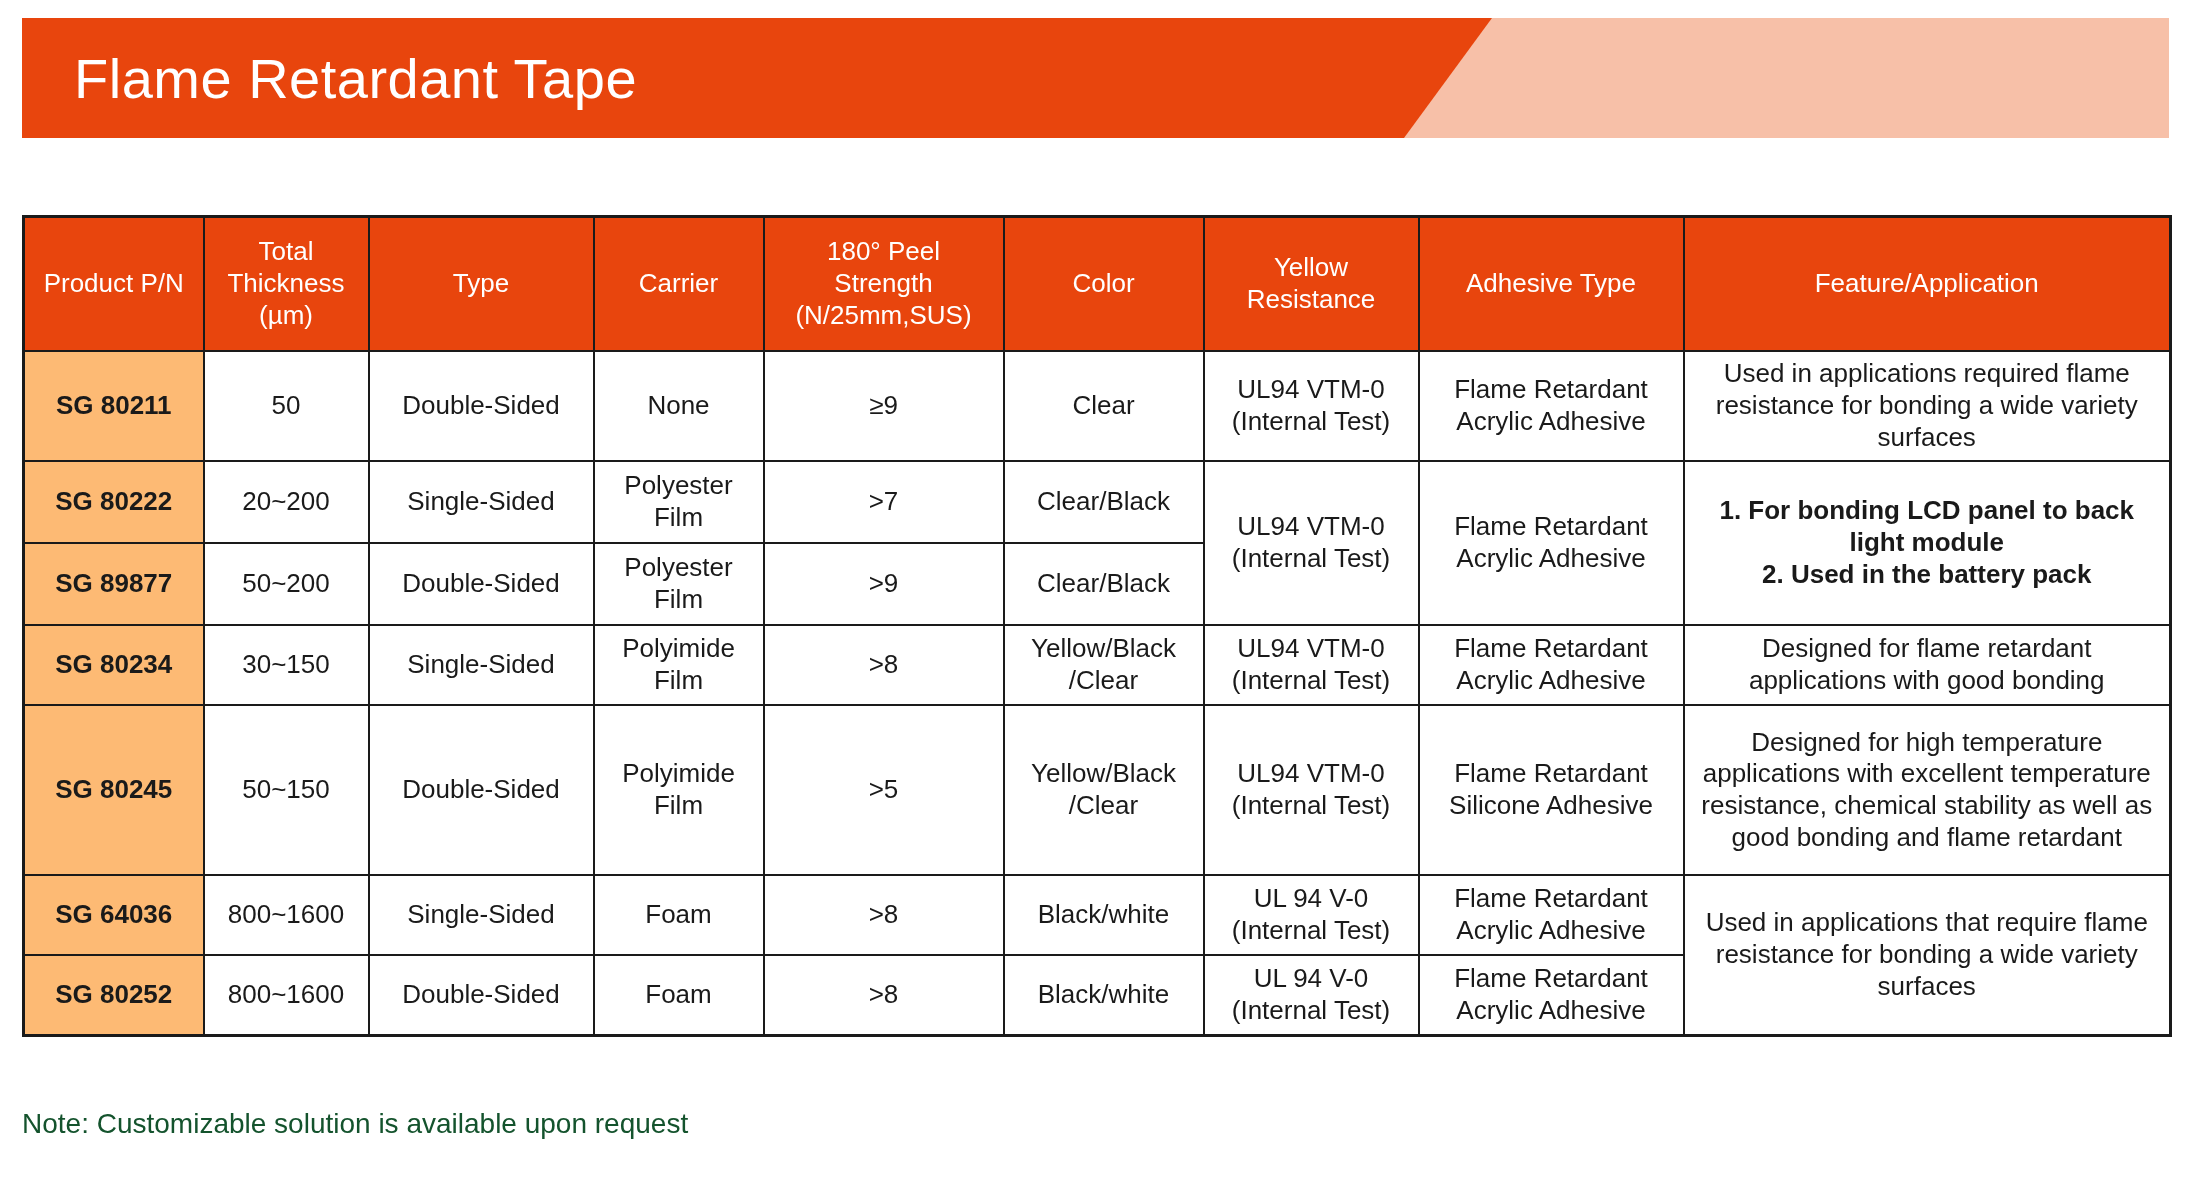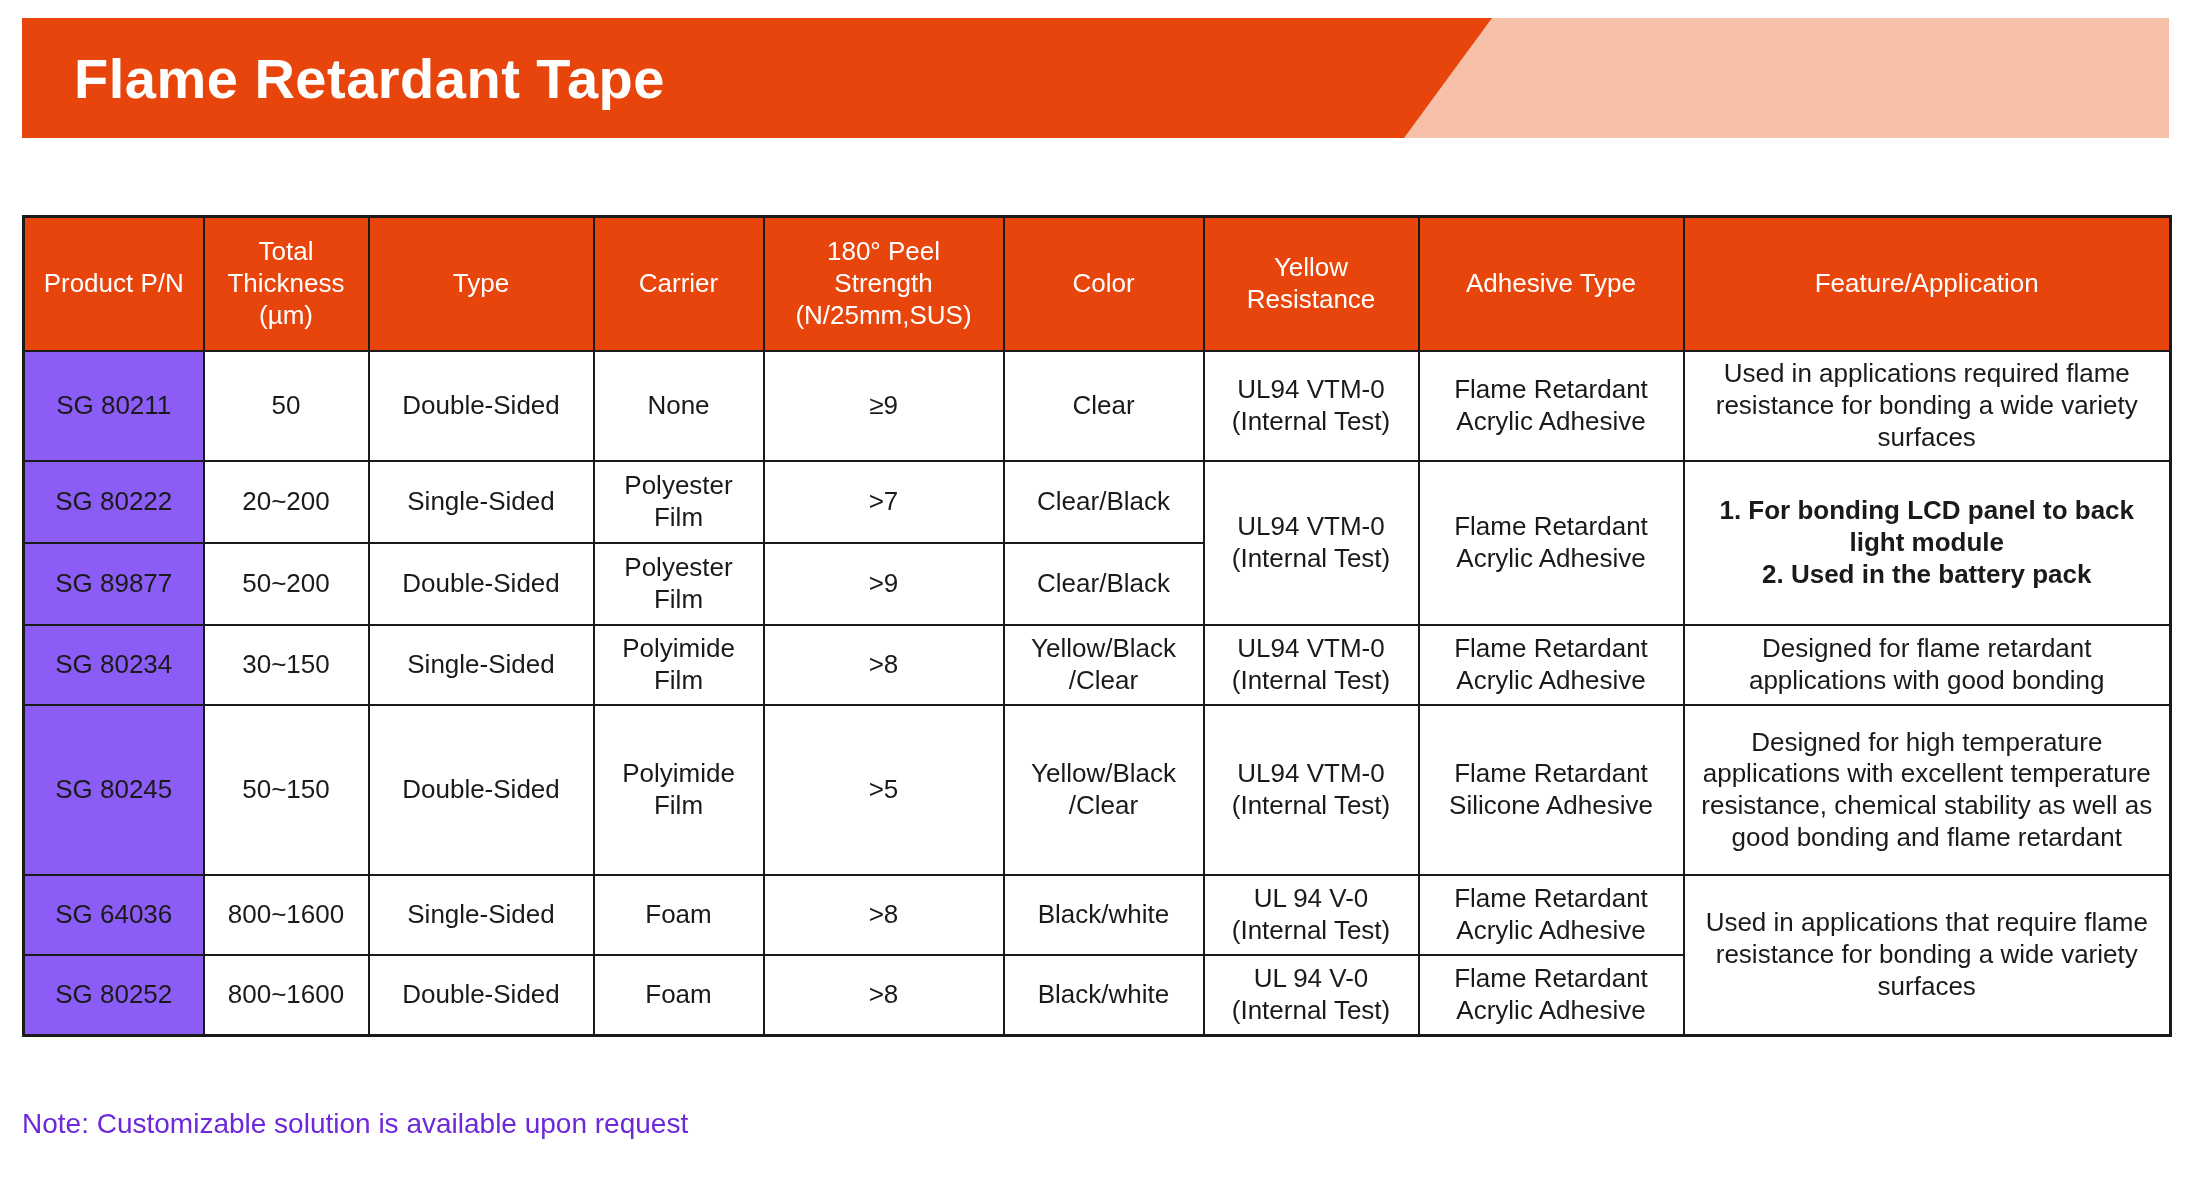--- a/index.html
+++ b/index.html
@@ -40,21 +40,21 @@
     background: #e8450d;
     clip-path: polygon(0 0, 100% 0, calc(100% - 88px) 100%, 0 100%);
   }
   .banner-title {
     position: absolute;
     left: 52px;
     top: 50%;
     transform: translateY(-50%);
     color: #ffffff;
     font-size: 56px;
-    font-weight: bold;
+    font-weight: normal;
     letter-spacing: 0.5px;
     white-space: nowrap;
   }
 
   
   .table-wrap {
     position: absolute;
     left: 22px;
     top: 215px;
     width: 2147px;
@@ -76,22 +76,23 @@
     padding: 6px 8px;
   }
   table.spec thead th {
     background: #e8450d;
     color: #ffffff;
     font-weight: normal;
     height: 120px;
     font-size: 26px;
   }
   td.pn {
-    background: #8b5cf6;
+    background: #fdba74;
     font-size: 26px;
+    font-weight: bold;
   }
   td.feature {
     text-align: left;
     padding-left: 12px;
     padding-right: 12px;
   }
   
   col.c-pn      { width: 180px; }
   col.c-thick   { width: 165px; }
   col.c-type    { width: 225px; }
@@ -99,21 +100,21 @@
   col.c-peel    { width: 240px; }
   col.c-color   { width: 200px; }
   col.c-flame   { width: 215px; }
   col.c-adh     { width: 265px; }
   col.c-feat    { width: 487px; }
 
   .note {
     position: absolute;
     left: 22px;
     top: 1108px;
-    color: #6d28d9;
+    color: #14532d;
     font-size: 28px;
   }
 </style>
 </head>
 <body>
 
 <div class="banner">
   <div class="banner-pale"></div>
   <div class="banner-main"></div>
   <div class="banner-title">Flame Retardant Tape</div>

